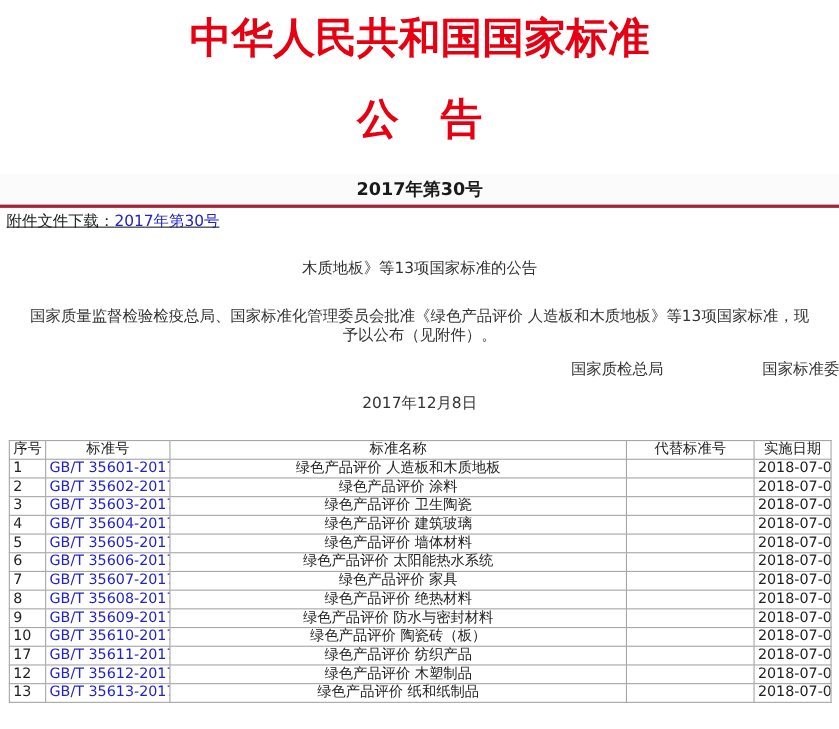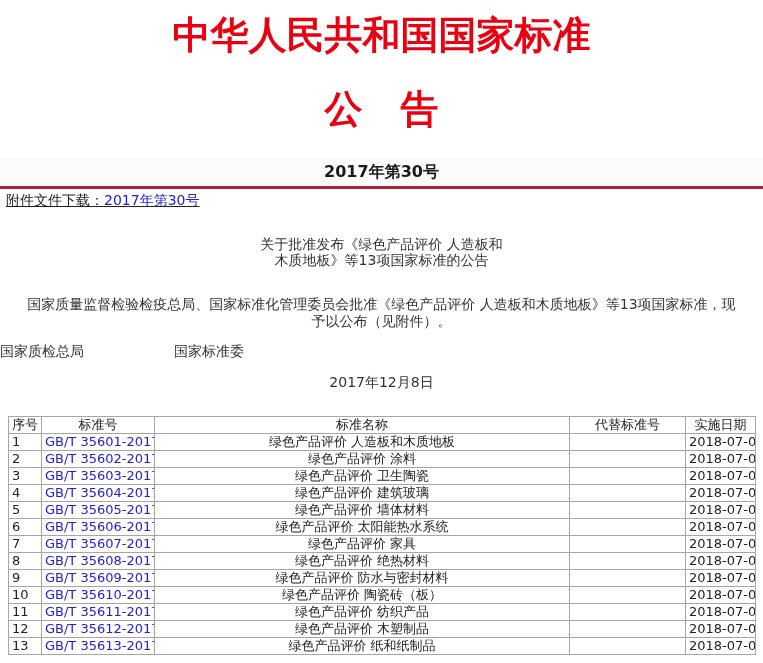--- a/index.html
+++ b/index.html
@@ -31,21 +31,21 @@
   .attachment a { color: #2222cc; text-decoration: none; }
   .ann-heading {
     margin-top: 26px; text-align: center;
     font-size: 14px; line-height: 16px; color: #333;
   }
   .ann-body {
     margin-top: 28px; text-align: center;
     font-size: 14px; line-height: 17px; color: #333;
   }
   .signatures {
-    margin-top: 13px; display: flex; justify-content: flex-start; gap: 90px;
+    margin-top: 13px; display: flex; justify-content: flex-end; gap: 90px;
     font-size: 14px; color: #333;
   }
   .ann-date { margin-top: 13px; text-align: center; font-size: 14px; color: #333; }
   table.std-table {
     margin: 24px 0 0 8px; border-collapse: collapse;
     width: 747px; table-layout: fixed;
     font-size: 13px; color: #222;
   }
   .std-table th, .std-table td {
     border: 1px solid #a6a6a6;
@@ -70,21 +70,20 @@
   <div class="sub-title">公　告</div>
 
   <div class="issue-no">2017年第30号</div>
   <div class="divider"></div>
 
   <div class="attachment">
     <span>附件文件下载：</span><a href="#">2017年第30号</a>
   </div>
 
   <div class="ann-heading">
-    <div>关于批准发布《绿色产品评价 人造板和</div>
     <div>木质地板》等13项国家标准的公告</div>
   </div>
 
   <div class="ann-body">
     <div>国家质量监督检验检疫总局、国家标准化管理委员会批准《绿色产品评价 人造板和木质地板》等13项国家标准，现</div>
     <div>予以公布（见附件）。</div>
   </div>
 
   <div class="signatures">
     <span>国家质检总局</span>
@@ -167,21 +166,21 @@
         <td class="c-date">2018-07-01</td>
       </tr>
       <tr>
         <td class="c-no">10</td>
         <td class="c-code"><a href="#">GB/T 35610-2017</a></td>
         <td class="c-name">绿色产品评价 陶瓷砖（板）</td>
         <td class="c-repl"></td>
         <td class="c-date">2018-07-01</td>
       </tr>
       <tr>
-        <td class="c-no">11</td>
+        <td class="c-no">17</td>
         <td class="c-code"><a href="#">GB/T 35611-2017</a></td>
         <td class="c-name">绿色产品评价 纺织产品</td>
         <td class="c-repl"></td>
         <td class="c-date">2018-07-01</td>
       </tr>
       <tr>
         <td class="c-no">12</td>
         <td class="c-code"><a href="#">GB/T 35612-2017</a></td>
         <td class="c-name">绿色产品评价 木塑制品</td>
         <td class="c-repl"></td>

